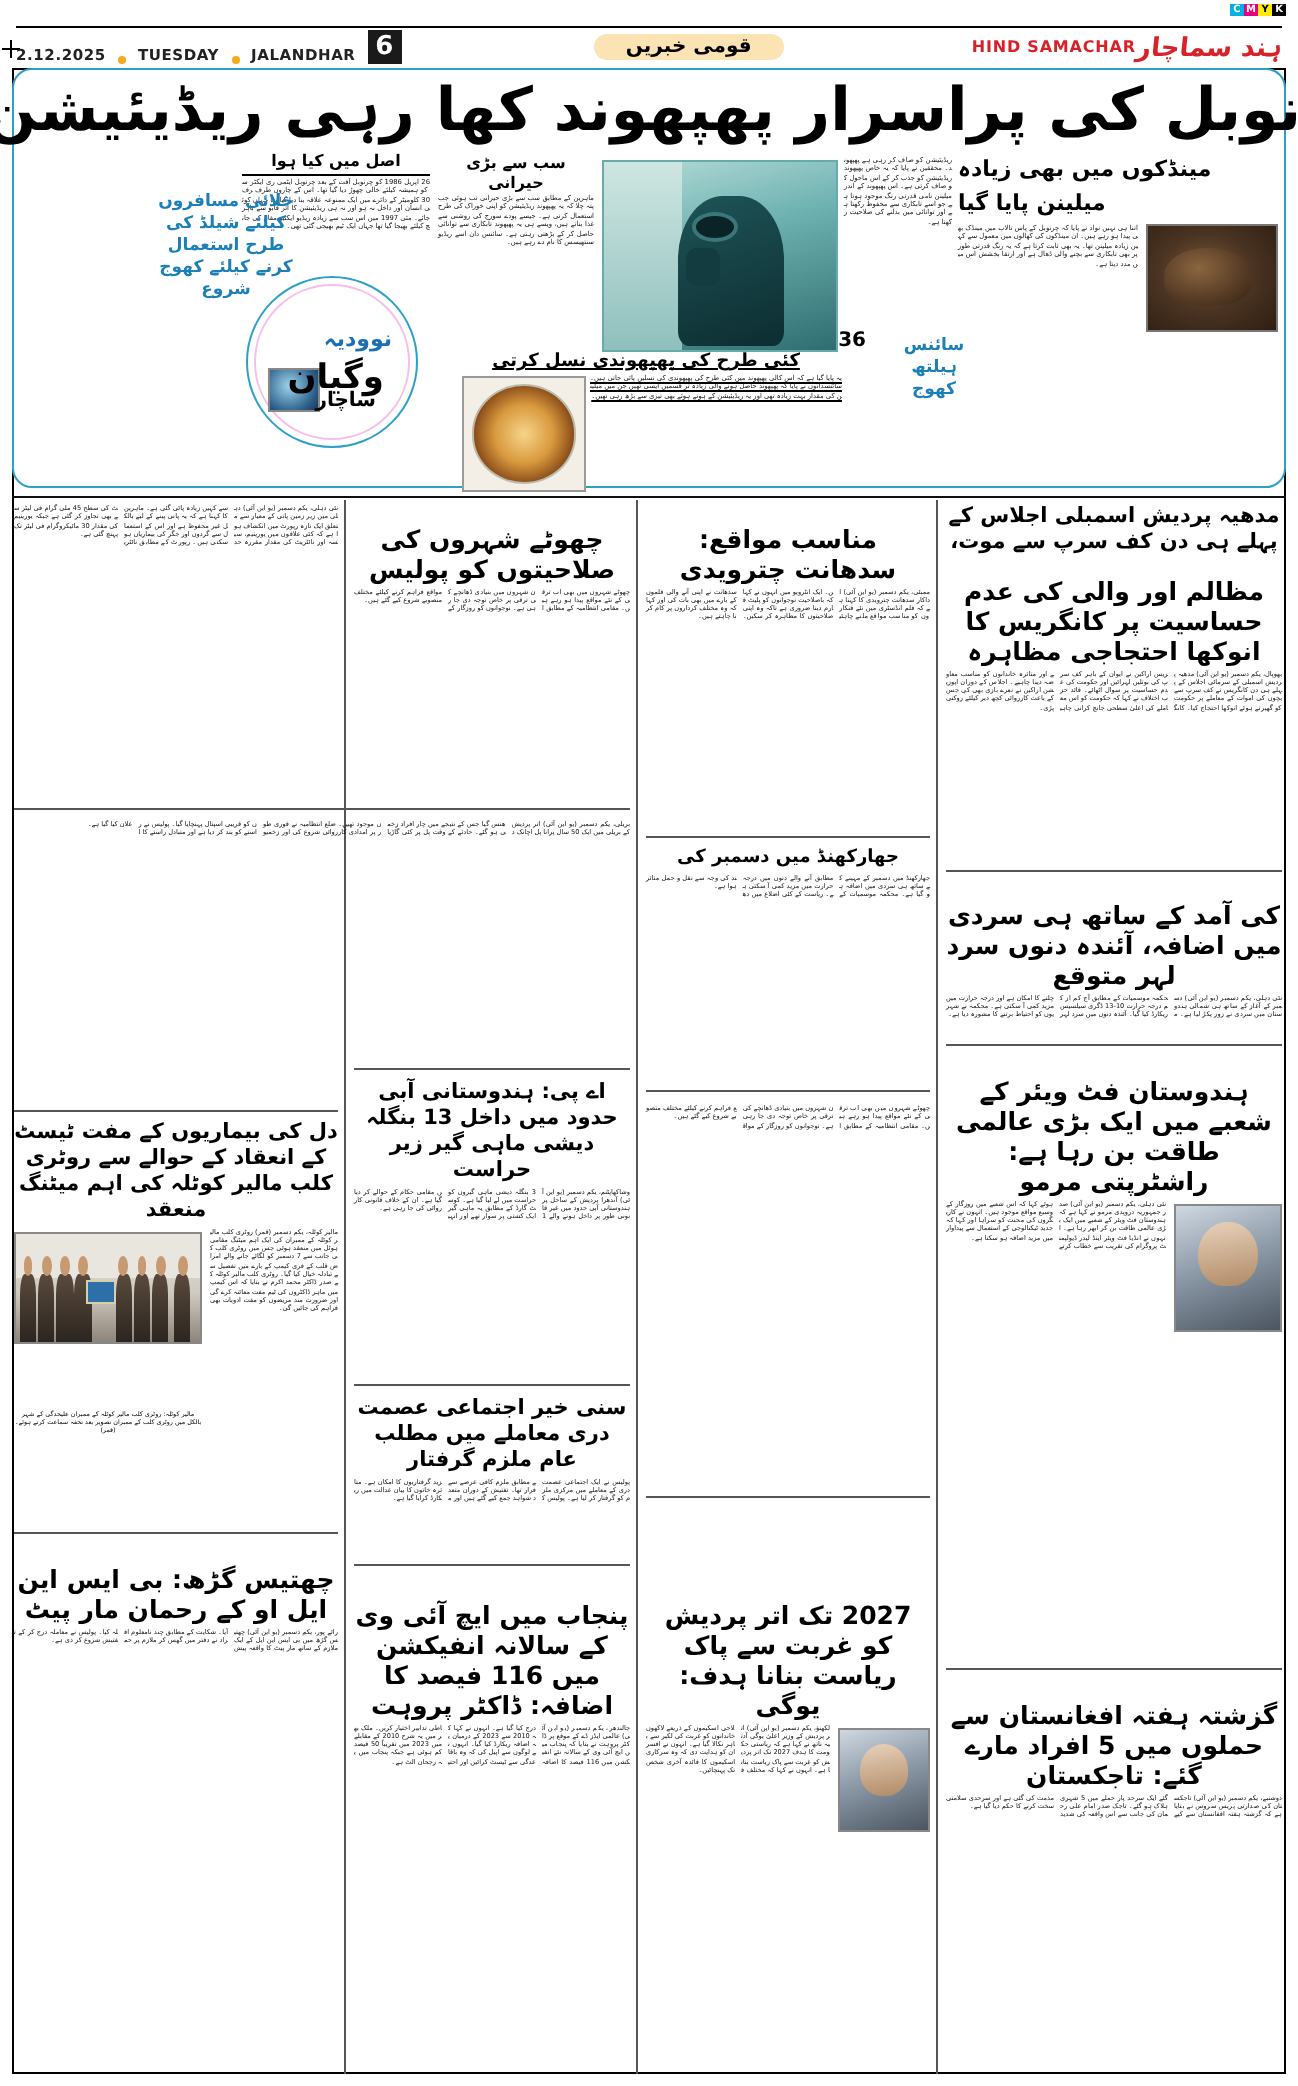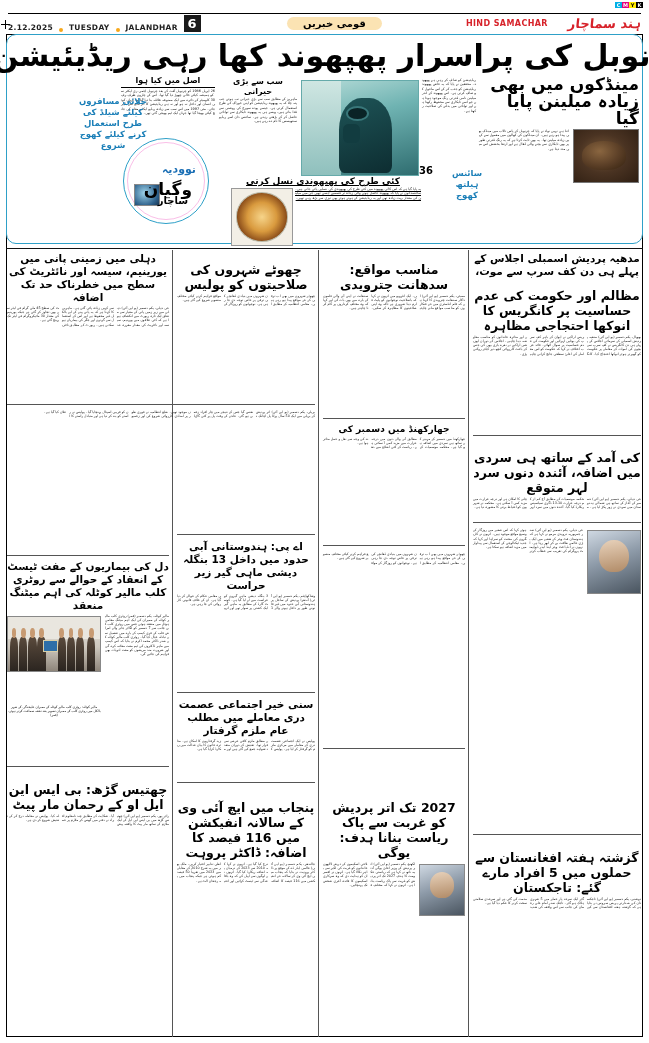--- a/index.html
+++ b/index.html
@@ -50,21 +50,21 @@
     padding-top: 2px;
   }
   .mh-logo-ur {
     font-size: 13px; font-weight: bold; color: #d7222a;
     font-family: "DejaVu Sans", sans-serif;
     letter-spacing: -1px; white-space: nowrap;
     transform: skewX(-6deg);
   }
   .mh-logo-en {
     font-size: 8px; font-weight: bold; color: #d7222a;
-    letter-spacing: 0.4px; margin-right: 20px; direction: ltr;
+    letter-spacing: 0.4px; margin-right: 0; direction: ltr;
   }
   .mh-center {
     flex: 1; display: flex; justify-content: center;
   }
   .mh-tag {
     background: #fbe3b3; color: #000; font-size: 10px; font-weight: bold;
     padding: 1px 16px; border-radius: 9px; white-space: nowrap;
   }
   .mh-right {
     display: flex; align-items: flex-end; gap: 6px; direction: ltr;
@@ -94,21 +94,21 @@
     display: flex; align-items: center; justify-content: center;
     font-size: 30px; font-weight: bold; color: #000;
     white-space: nowrap; letter-spacing: -0.5px;
   }
 
   
   .feature { position: absolute; top: 76px; right: 10px; left: 10px; height: 168px; }
 
   .f-col { position: absolute; top:0; }
   .f-headline {
-    font-size: 17px; font-weight: bold; text-align: right;
+    font-size: 11px; font-weight: bold; text-align: left;
     line-height: 17px; margin-bottom: 2px;
   }
   .f-body { font-size: 3.4px; line-height: 4.4px; text-align: justify; color:#111; }
 
   
   .photo-frog {
     width: 66px; height: 54px; float: right; margin: 0 0 2px 4px;
     background: radial-gradient(ellipse at 45% 45%, #7a5a3a 0%, #4a3322 48%, #2e1e12 100%);
     border: 0.6px solid #777;
     position: relative;
@@ -323,34 +323,35 @@
   </div>
 
   <div class="hrule2" style="top:248px; right:6px; left:6px;"></div>
 
   <div class="vrule" style="top:250px; bottom:6px; right:180px;"></div>
   <div class="vrule" style="top:250px; bottom:6px; right:330px;"></div>
   <div class="vrule" style="top:250px; bottom:6px; right:476px;"></div>
 
   <div class="art" style="top:252px; right:8px; width:168px;">
     <div class="a-head">مدھیہ پردیش اسمبلی اجلاس کے پہلے ہی دن کف سرپ سے موت،</div>
-    <div class="a-head big">مظالم اور حکومت کی عدم حساسیت پر کانگریس کا انوکھا احتجاجی مظاہرہ</div>
+    <div class="a-head big">مظالم اور والی کی عدم حساسیت پر کانگریس کا انوکھا احتجاجی مظاہرہ</div>
     <div class="a-body c3 lorem" style="height:120px;">بھوپال، یکم دسمبر (یو این آئی) مدھیہ پردیش اسمبلی کے سرمائی اجلاس کے پہلے ہی دن کانگریس نے کف سرپ سے بچوں کی اموات کے معاملے پر حکومت کو گھیرتے ہوئے انوکھا احتجاج کیا۔ کانگریس اراکین نے ایوان کے باہر کف سرپ کی بوتلیں لہرائیں اور حکومت کی عدم حساسیت پر سوال اٹھائے۔ قائد حزب اختلاف نے کہا کہ حکومت کو اس معاملے کی اعلیٰ سطحی جانچ کرانی چاہیے اور متاثرہ خاندانوں کو مناسب معاوضہ دینا چاہیے۔ اجلاس کے دوران اپوزیشن اراکین نے نعرے بازی بھی کی جس کے باعث کارروائی کچھ دیر کیلئے روکنی پڑی۔</div>
   </div>
 
   <div class="hrule" style="top:435px; right:8px; width:168px;"></div>
 
   <div class="art" style="top:440px; right:8px; width:168px;">
     <div class="a-head big">کی آمد کے ساتھ ہی سردی میں اضافہ، آئندہ دنوں سرد لہر متوقع</div>
     <div class="a-body c3 lorem" style="height:68px;">نئی دہلی، یکم دسمبر (یو این آئی) دسمبر کے آغاز کے ساتھ ہی شمالی ہندوستان میں سردی نے زور پکڑ لیا ہے۔ محکمہ موسمیات کے مطابق آج کم از کم درجہ حرارت 10-13 ڈگری سیلسیس ریکارڈ کیا گیا۔ آئندہ دنوں میں سرد لہر چلنے کا امکان ہے اور درجہ حرارت میں مزید کمی آ سکتی ہے۔ محکمہ نے شہریوں کو احتیاط برتنے کا مشورہ دیا ہے۔</div>
   </div>
 
   <div class="hrule" style="top:522px; right:8px; width:168px;"></div>
 
   <div class="art" style="top:528px; right:8px; width:168px;">
+    <div class="a-head big">ہندوستان فٹ ویئر کے شعبے میں ایک بڑی عالمی طاقت بن رہا ہے: راشٹرپتی مرمو</div>
     <div class="ph ph-person" style="position:relative; width:54px; height:64px; float:right; margin:2px 0 2px 4px;"></div>
     <div class="a-body c2 lorem" style="height:230px;">نئی دہلی، یکم دسمبر (یو این آئی) صدر جمہوریہ دروپدی مرمو نے کہا ہے کہ ہندوستان فٹ ویئر کے شعبے میں ایک بڑی عالمی طاقت بن کر ابھر رہا ہے۔ انہوں نے انڈیا فٹ ویئر اینڈ لیدر ڈیولپمنٹ پروگرام کی تقریب سے خطاب کرتے ہوئے کہا کہ اس شعبے میں روزگار کے وسیع مواقع موجود ہیں۔ انہوں نے کاریگروں کی محنت کو سراہا اور کہا کہ جدید ٹیکنالوجی کے استعمال سے پیداوار میں مزید اضافہ ہو سکتا ہے۔</div>
   </div>
 
   <div class="hrule" style="top:834px; right:8px; width:168px;"></div>
 
   <div class="art" style="top:840px; right:8px; width:168px;">
     <div class="a-head big">گزشتہ ہفتہ افغانستان سے حملوں میں 5 افراد مارے گئے: تاجکستان</div>
     <div class="a-body c3 lorem" style="height:170px;">دوشنبے، یکم دسمبر (یو این آئی) تاجکستان کی صدارتی پریس سروس نے بتایا ہے کہ گزشتہ ہفتہ افغانستان سے کیے گئے ایک سرحد پار حملے میں 5 شہری ہلاک ہو گئے۔ تاجک صدر امام علی رحمان کی جانب سے اس واقعہ کی شدید مذمت کی گئی ہے اور سرحدی سلامتی سخت کرنے کا حکم دیا گیا ہے۔</div>
   </div>
@@ -407,21 +408,20 @@
   </div>
 
   <div class="hrule" style="top:782px; right:334px; width:138px;"></div>
 
   <div class="art" style="top:790px; right:334px; width:138px;">
     <div class="a-head big">پنجاب میں ایچ آئی وی کے سالانہ انفیکشن میں 116 فیصد کا اضافہ: ڈاکٹر پروہت</div>
     <div class="a-body c3 lorem" style="height:190px;">جالندھر، یکم دسمبر (یو این آئی) عالمی ایڈز ڈے کے موقع پر ڈاکٹر پروہت نے بتایا کہ پنجاب میں ایچ آئی وی کے سالانہ نئے انفیکشن میں 116 فیصد کا اضافہ درج کیا گیا ہے۔ انہوں نے کہا کہ 2010 سے 2023 کے درمیان یہ اضافہ ریکارڈ کیا گیا۔ انہوں نے لوگوں سے اپیل کی کہ وہ باقاعدگی سے ٹیسٹ کرائیں اور احتیاطی تدابیر اختیار کریں۔ ملک بھر میں یہ شرح 2010 کے مقابلے میں 2023 میں تقریباً 50 فیصد کم ہوئی ہے جبکہ پنجاب میں یہ رجحان الٹ ہے۔</div>
   </div>
 
   <div class="art" style="top:252px; right:480px; width:162px;">
-    <div class="a-head">دہلی میں زمینی پانی میں یورینیم، سیسہ اور نائٹریٹ کی سطح میں خطرناک حد تک اضافہ</div>
     <div class="a-body c3 lorem" style="height:290px;">نئی دہلی، یکم دسمبر (یو این آئی) دہلی میں زیر زمین پانی کے معیار سے متعلق ایک تازہ رپورٹ میں انکشاف ہوا ہے کہ کئی علاقوں میں یورینیم، سیسہ اور نائٹریٹ کی مقدار مقررہ حد سے کہیں زیادہ پائی گئی ہے۔ ماہرین کا کہنا ہے کہ یہ پانی پینے کے لیے بالکل غیر محفوظ ہے اور اس کے استعمال سے گردوں اور جگر کی بیماریاں ہو سکتی ہیں۔ رپورٹ کے مطابق نائٹریٹ کی سطح 45 ملی گرام فی لیٹر سے بھی تجاوز کر گئی ہے جبکہ یورینیم کی مقدار 30 مائیکروگرام فی لیٹر تک پہنچ گئی ہے۔</div>
   </div>
 
   <div class="hrule" style="top:555px; right:480px; width:162px;"></div>
 
   <div class="art" style="top:560px; right:480px; width:162px;">
     <div class="a-head">دل کی بیماریوں کے مفت ٹیسٹ کے انعقاد کے حوالے سے روٹری کلب مالیر کوٹلہ کی اہم میٹنگ منعقد</div>
     <div class="ph ph-group" style="position:relative; width:94px; height:56px; float:left; margin:2px 4px 1px 0;">
       <div class="wall"></div>
       <div class="person" style="left:2%;"></div>

